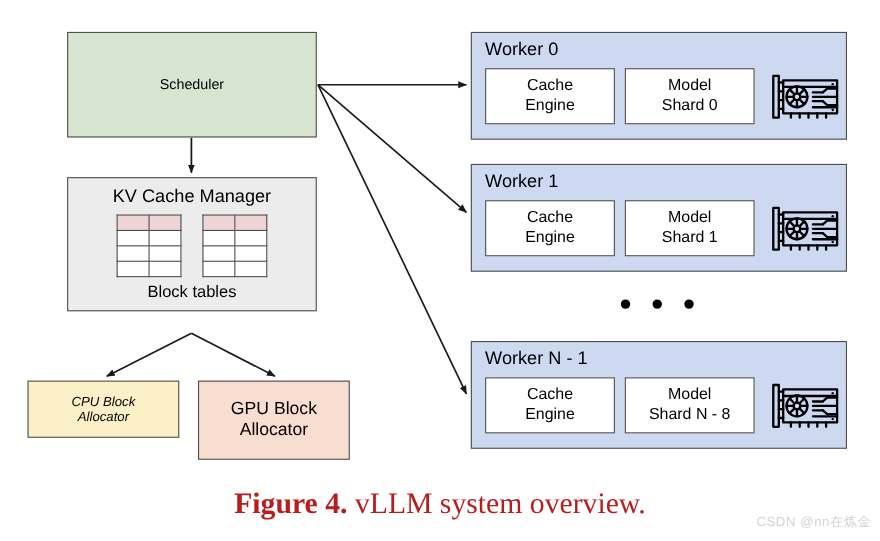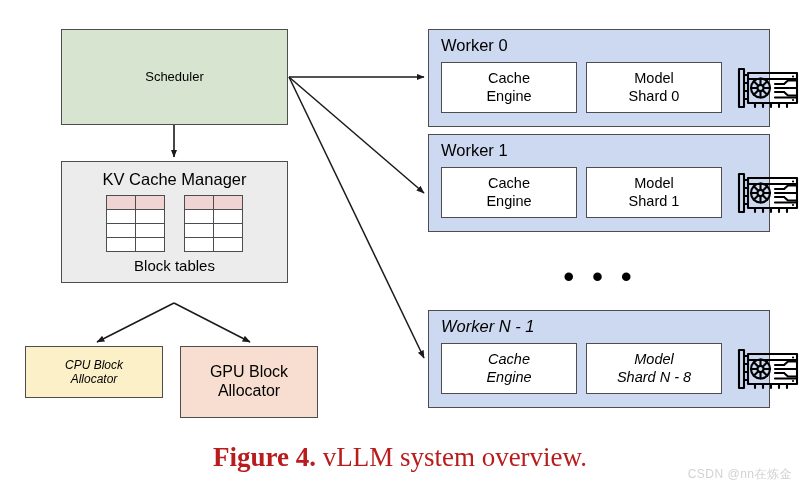--- a/index.html
+++ b/index.html
@@ -91,41 +91,41 @@
   .worker-box {
     position: absolute;
     left: 428px;
     width: 342px;
     height: 98px;
     box-sizing: border-box;
     border: 1.6px solid #4d4d4d;
     background: #ccd9f1;
   }
   #worker-0 { top: 29px; }
-  #worker-1 { top: 134px; }
-  #worker-n { top: 310px; font-style: italic; }
+  #worker-1 { top: 149px; }
+  #worker-n { top: 310px; }
 
   .worker-title {
     position: absolute;
     left: 12px;
     top: 6px;
     font-size: 16.5px;
     color: #000000;
   }
   .worker-inner {
     position: absolute;
     left: 12px;
     top: 32px;
     display: flex;
     align-items: center;
     gap: 9px;
   }
   .inner-box {
     box-sizing: border-box;
-    width: 136px;
+    width: 118px;
     height: 51px;
     border: 1.6px solid #4d4d4d;
     background: #ffffff;
     display: flex;
     flex-direction: column;
     align-items: center;
     justify-content: center;
     font-size: 14.5px;
     line-height: 1.2;
     color: #000000;

